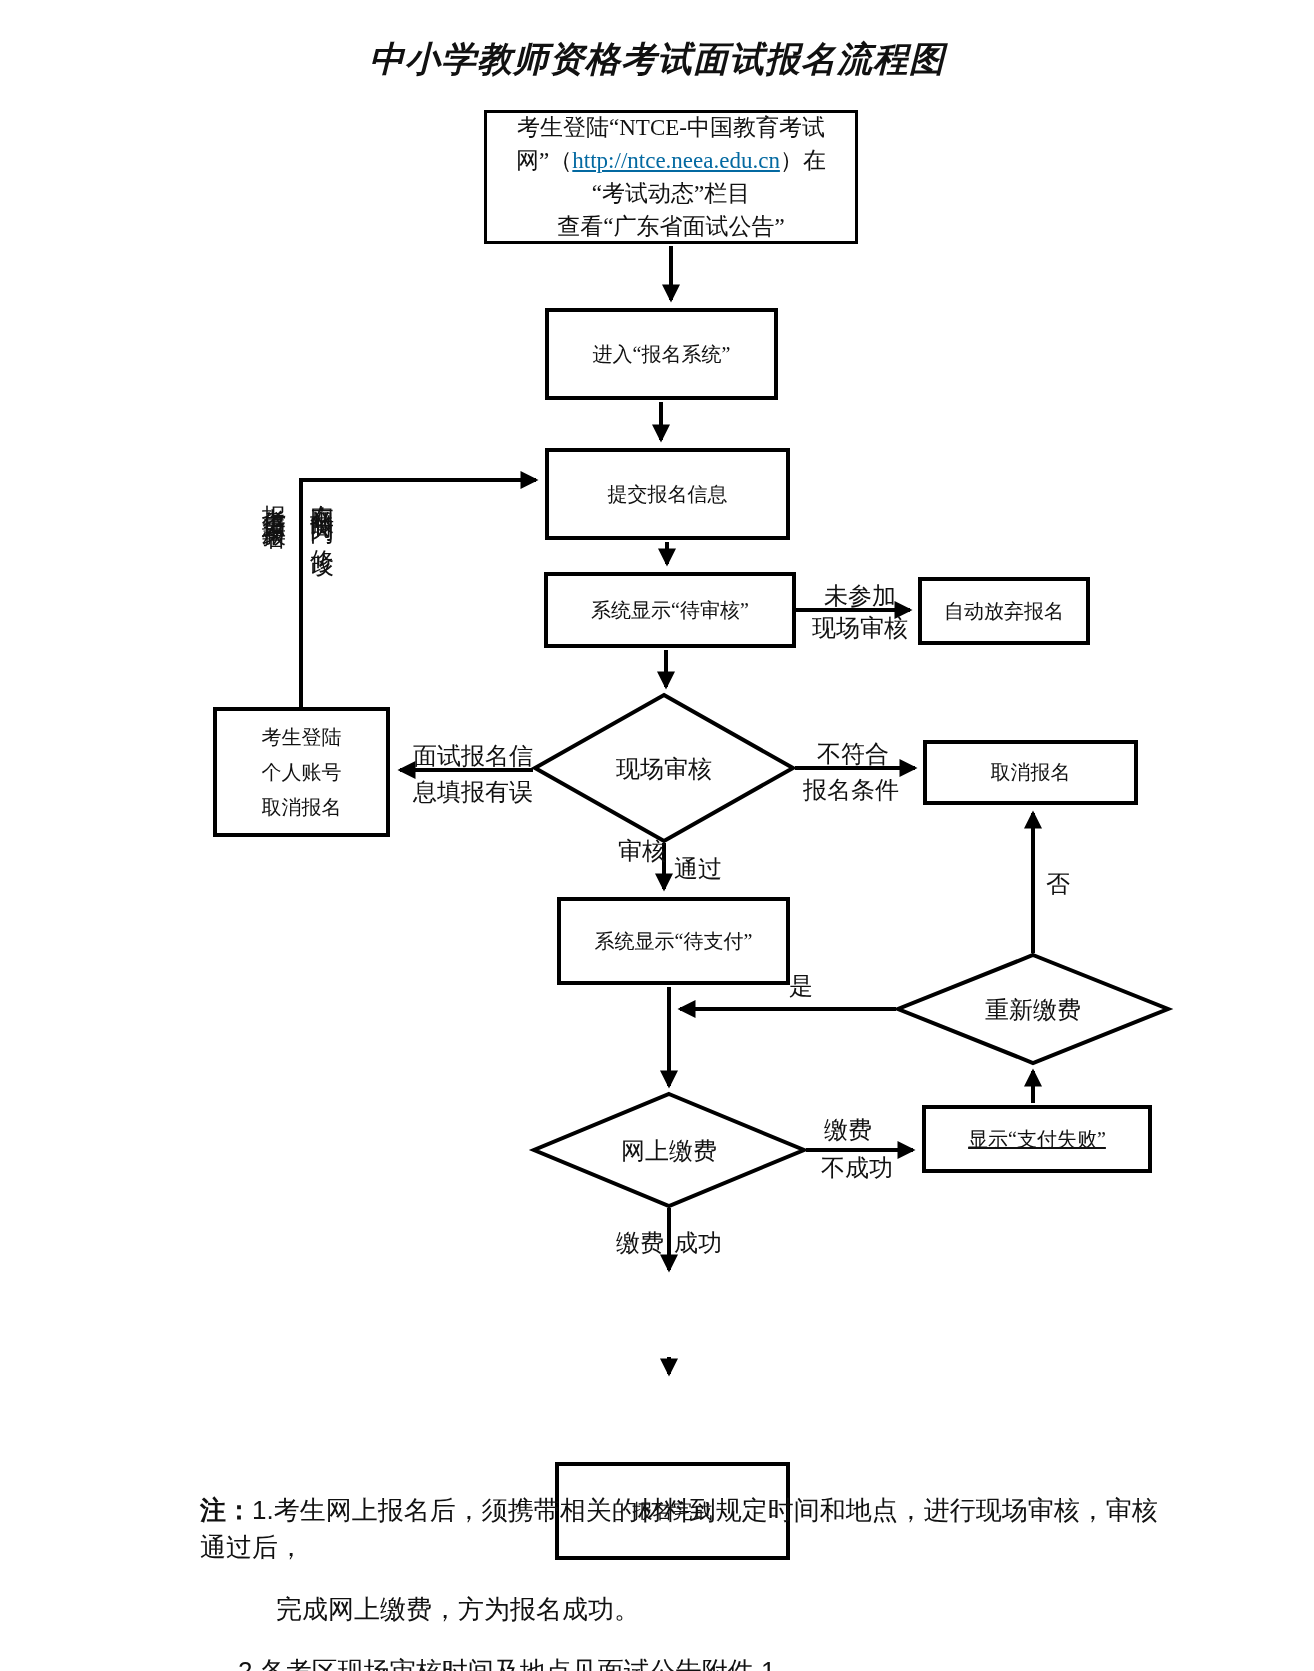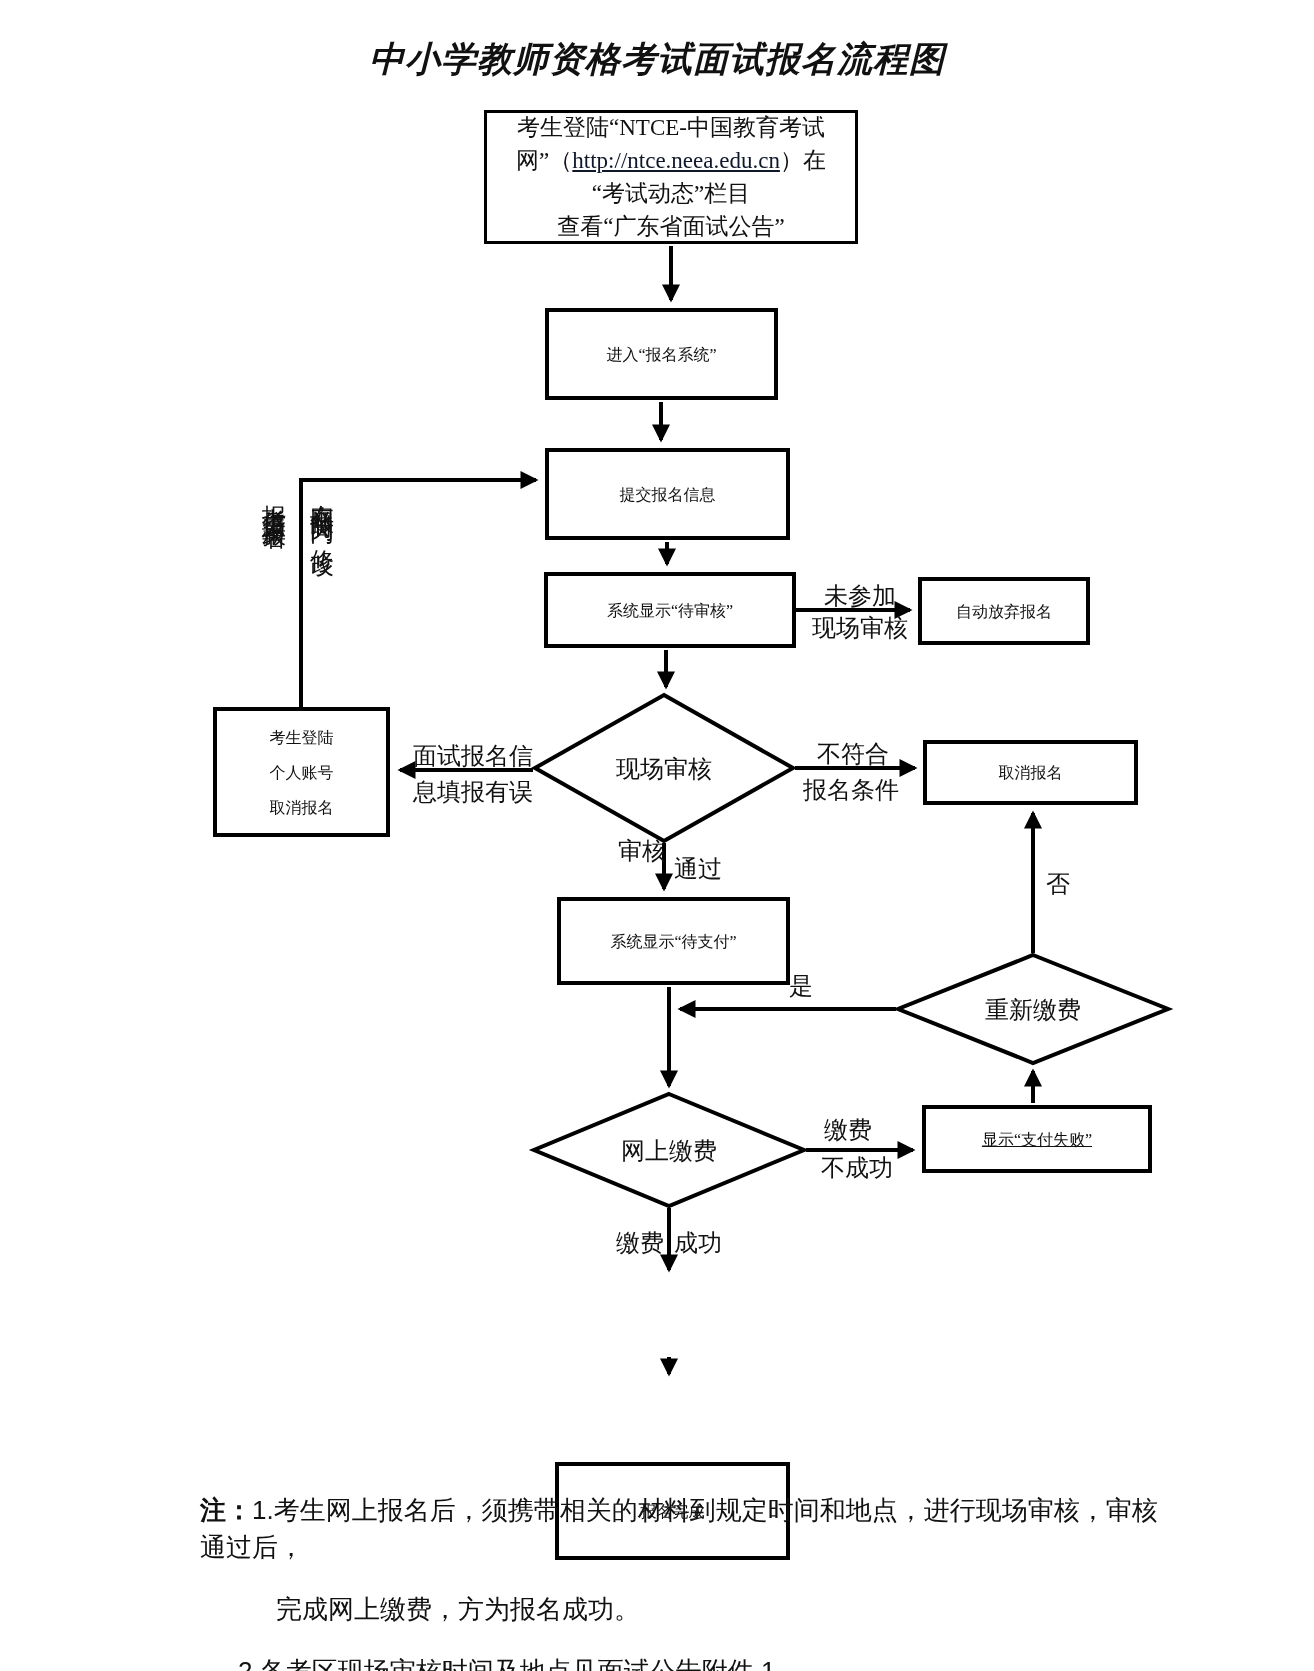--- a/index.html
+++ b/index.html
@@ -14,38 +14,38 @@
   #wires{position:absolute;left:0;top:0;width:1314px;height:1671px;}
   .page-title{
     position:absolute;left:0;top:36px;width:1314px;
     text-align:center;font-size:35px;font-weight:bold;letter-spacing:1px;font-style:italic;
   }
   .node{
     position:absolute;
     border:4px solid #000;background:#fff;
     display:flex;align-items:center;justify-content:center;
     flex-direction:column;
-    font-size:16px;line-height:35px;text-align:center;
+    font-size:20px;line-height:35px;text-align:center;
     box-sizing:border-box;
   }
   .diamond-label{
     position:absolute;transform:translate(-50%,-50%);
     font-size:24px;white-space:nowrap;
   }
   .edge-label{
     position:absolute;transform:translate(-50%,-50%);
     font-size:24px;white-space:nowrap;
   }
   .vtext{
     position:absolute;
     writing-mode:vertical-rl;text-orientation:upright;
     font-size:24px;letter-spacing:3px;white-space:nowrap;
   }
   #node-notice{font-size:23px;line-height:33px;border-width:3px;}
-  #node-notice .weblink{color:#0f172a;text-decoration:underline;}
+  #node-notice .weblink{color:#0369a1;text-decoration:underline;}
   .notes{
     position:absolute;left:200px;top:1492px;width:960px;
     font-family:"Liberation Sans","DejaVu Sans",sans-serif;
     font-size:26px;line-height:37px;
   }
   .notes .note-row{margin-bottom:25px;}
   .notes .note-prefix{font-weight:bold;}
   .notes .indent1{padding-left:76px;}
   .notes .indent2{padding-left:38px;}
 </style>

